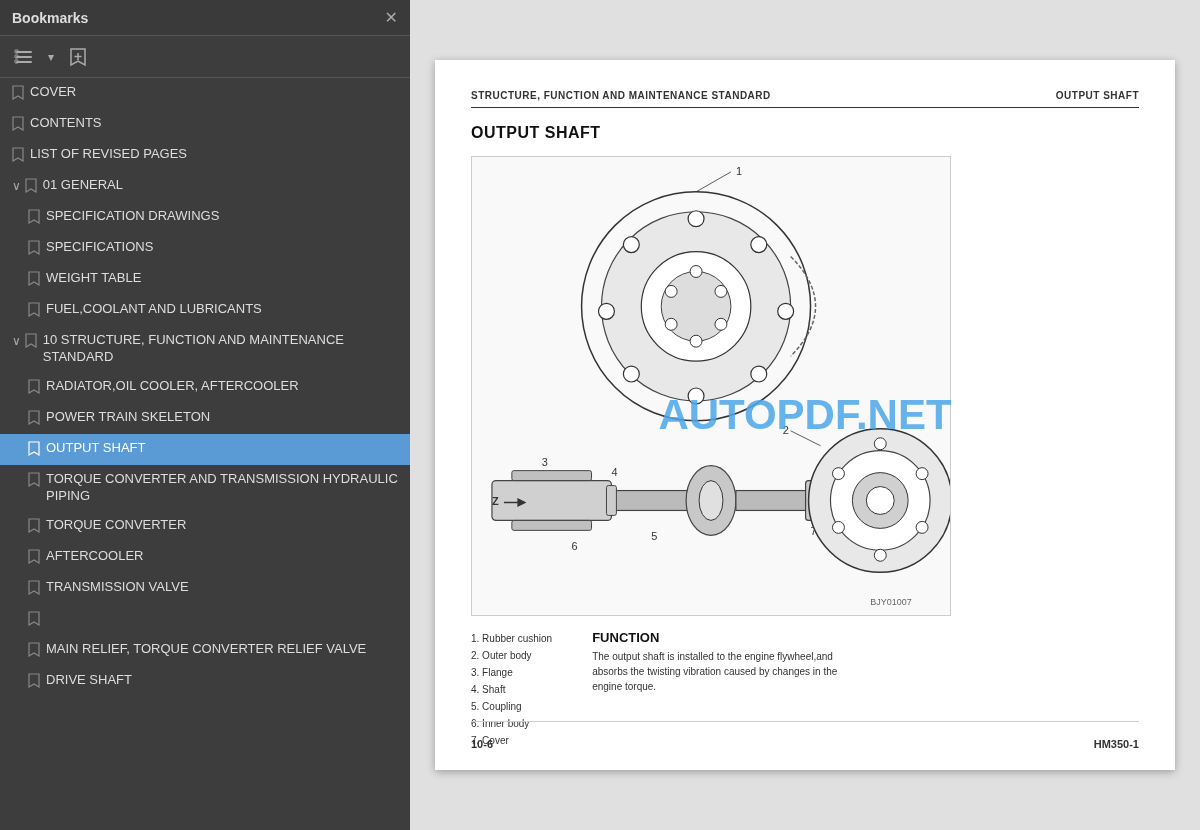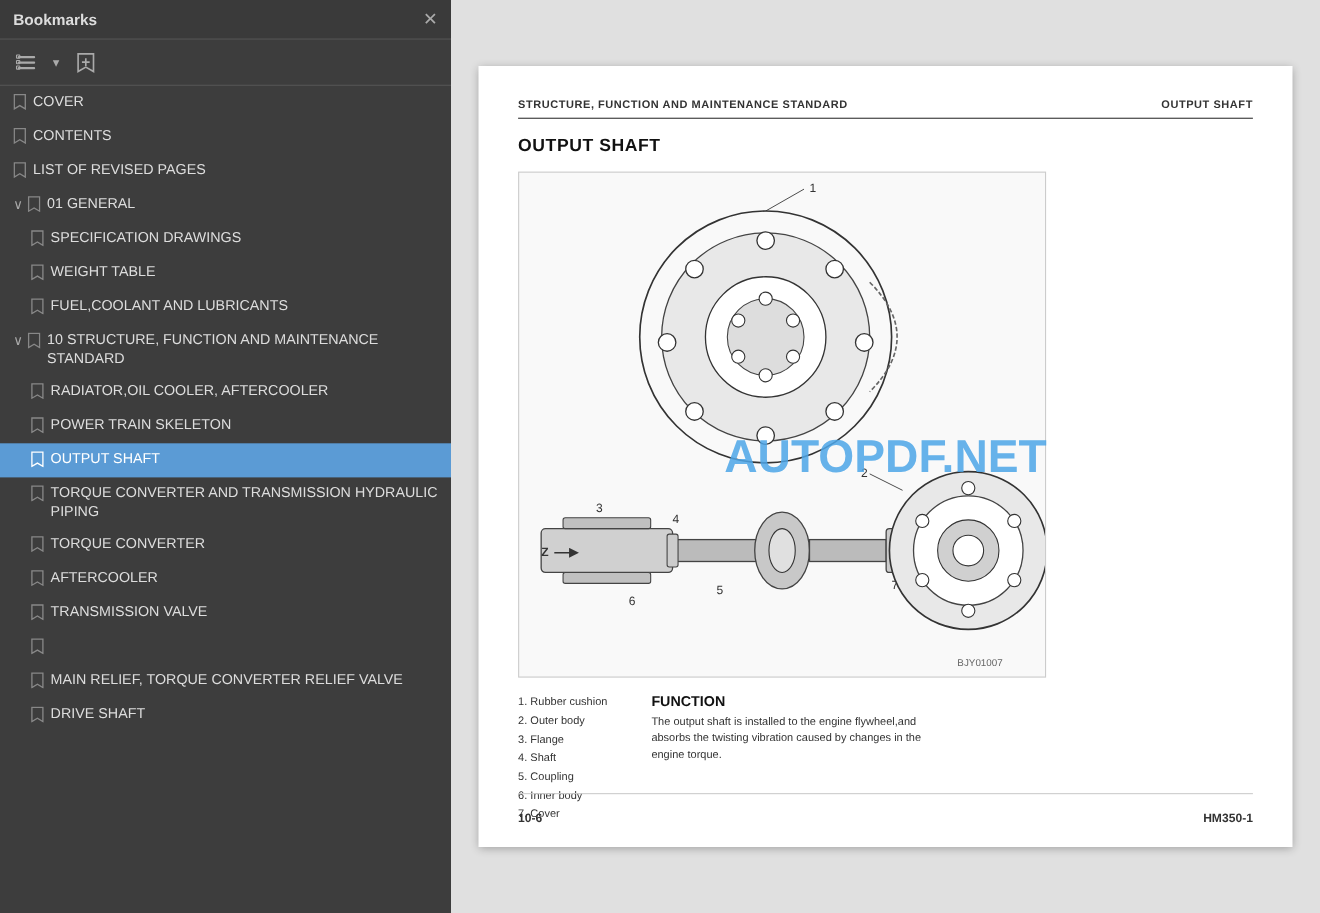--- a/index.html
+++ b/index.html
@@ -348,20 +348,26 @@
         <span class="bookmark-icon"><svg width="12" height="15" viewBox="0 0 12 15" fill="none" xmlns="http://www.w3.org/2000/svg">
       <path d="M1 1h10v13l-5-3-5 3V1z" stroke="#888" stroke-width="1.2" fill="none"></path>
     </svg></span>
         <span class="bookmark-label">01 GENERAL</span>
       </div>
       <div class="bookmark-item indent-1">
         <span class="bookmark-icon"><svg width="12" height="15" viewBox="0 0 12 15" fill="none" xmlns="http://www.w3.org/2000/svg">
       <path d="M1 1h10v13l-5-3-5 3V1z" stroke="#888" stroke-width="1.2" fill="none"></path>
     </svg></span>
         <span class="bookmark-label">SPECIFICATION DRAWINGS</span>
+      </div>
+      <div class="bookmark-item indent-1">
+        <span class="bookmark-icon"><svg width="12" height="15" viewBox="0 0 12 15" fill="none" xmlns="http://www.w3.org/2000/svg">
+      <path d="M1 1h10v13l-5-3-5 3V1z" stroke="#888" stroke-width="1.2" fill="none"></path>
+    </svg></span>
+        <span class="bookmark-label">SPECIFICATIONS</span>
       </div>
       <div class="bookmark-item indent-1">
         <span class="bookmark-icon"><svg width="12" height="15" viewBox="0 0 12 15" fill="none" xmlns="http://www.w3.org/2000/svg">
       <path d="M1 1h10v13l-5-3-5 3V1z" stroke="#888" stroke-width="1.2" fill="none"></path>
     </svg></span>
         <span class="bookmark-label">WEIGHT TABLE</span>
       </div>
       <div class="bookmark-item indent-1">
         <span class="bookmark-icon"><svg width="12" height="15" viewBox="0 0 12 15" fill="none" xmlns="http://www.w3.org/2000/svg">
       <path d="M1 1h10v13l-5-3-5 3V1z" stroke="#888" stroke-width="1.2" fill="none"></path>

